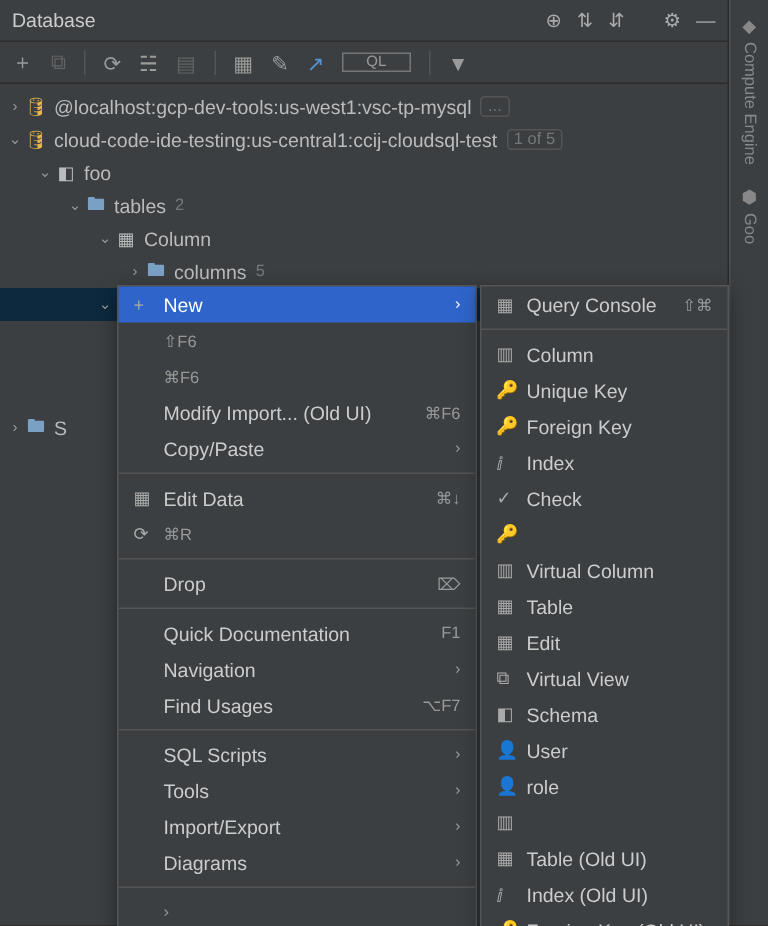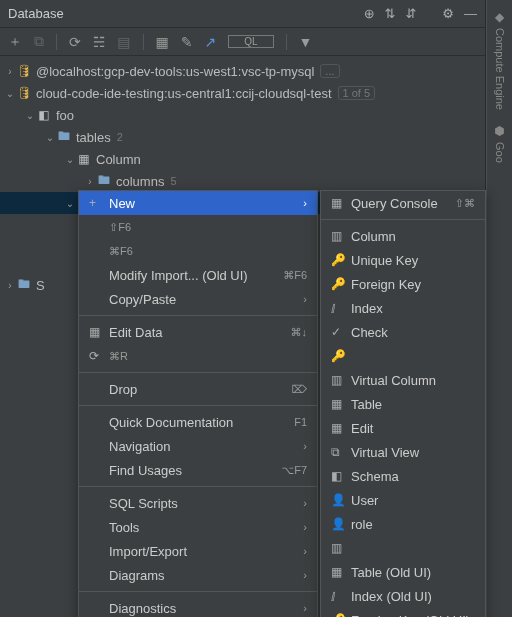--- a/index.html
+++ b/index.html
@@ -202,21 +202,20 @@
       <span class="mi-tail">›</span>
     </div>
     <div class="mi">
       <span class="mi-icon "></span>
       <span class="mi-label">Diagrams</span>
       <span class="mi-tail">›</span>
     </div>
     <hr>
     <div class="mi">
       <span class="mi-icon "></span>
-      <span class="mi-label">Diagnostics</span>
       <span class="mi-tail">›</span>
     </div>
   </div>
 
 <div class="ctx sub" id="ctx-sub">
     <div class="mi">
       <span class="mi-icon">▦</span>
       <span class="mi-label">Query Console</span>
       <span class="mi-tail">⇧⌘</span>
     </div>

